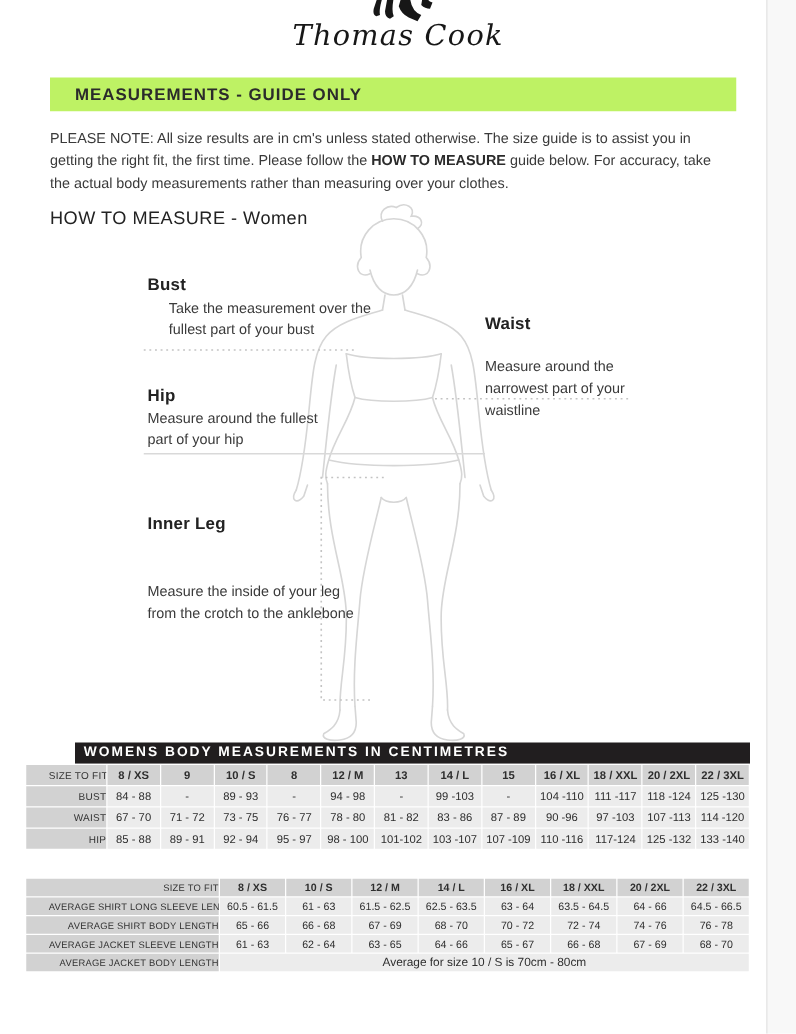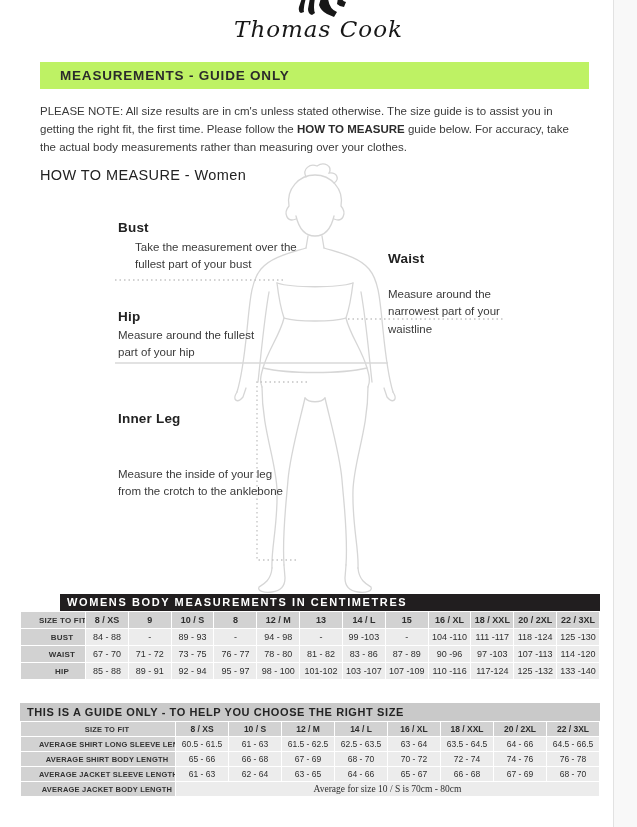--- a/index.html
+++ b/index.html
@@ -59,24 +59,24 @@
     padding-left:7px; font-size:11px; font-weight:bold; letter-spacing:1.6px;margin-left:40px;
   }
   .tbl-sub {
     background:#c9c9c9; color:#242424; height:18px; line-height:18px;
     margin-top:1px; padding-left:7px; font-size:11px; font-weight:bold; letter-spacing:.6px;
   }
   table { border-collapse:separate; border-spacing:1px; width:580px; table-layout:fixed; background:#ffffff; }
   td { background:#ececec; text-align:center; font-size:9px; color:#2e2e2e; overflow:hidden; white-space:nowrap; }
   .tbl-body td { height:16px; }
   .tbl-garment td { height:14px; font-size:8.5px; }
-  td.lbl { background:#d2d2d2; text-align:center; padding-left:18px; font-weight:bold; font-size:8px; letter-spacing:.2px; color:#333; }
+  td.lbl { background:#d2d2d2; text-align:right; padding-left:18px; font-weight:normal; font-size:8px; letter-spacing:.2px; color:#333; }
   .tbl-garment td.lbl { font-size:7.5px; }
   td.szh { background:#d2d2d2; font-weight:bold; }
-  td.spanv { text-align:center; font-size:9.5px;font-family:Liberation Serif, serif; }
+  td.spanv { text-align:center; font-size:9.5px; }
 </style>
 </head>
 <body>
 
 <div class="abs page-edge-strip"></div>
 <div class="abs page-edge-line"></div>
 
 <div class="abs logo-horse">
   <svg width="64" height="22" viewBox="0 0 64 22">
     <g fill="#171717">
@@ -232,21 +232,20 @@
           <td>110 -116</td>
           <td>117-124</td>
           <td>125 -132</td>
           <td>133 -140</td>
         </tr>
       </tbody>
   </table>
 </div>
 
 <div class="abs tbl-wrap tbl-garment">
-  <div class="tbl-sub">THIS IS A GUIDE ONLY - TO HELP YOU CHOOSE THE RIGHT SIZE</div>
   <table>
     <colgroup id="garment-cols">
         <col style="width: 154px;">
         <col>
         <col>
         <col>
         <col>
         <col>
         <col>
         <col>

